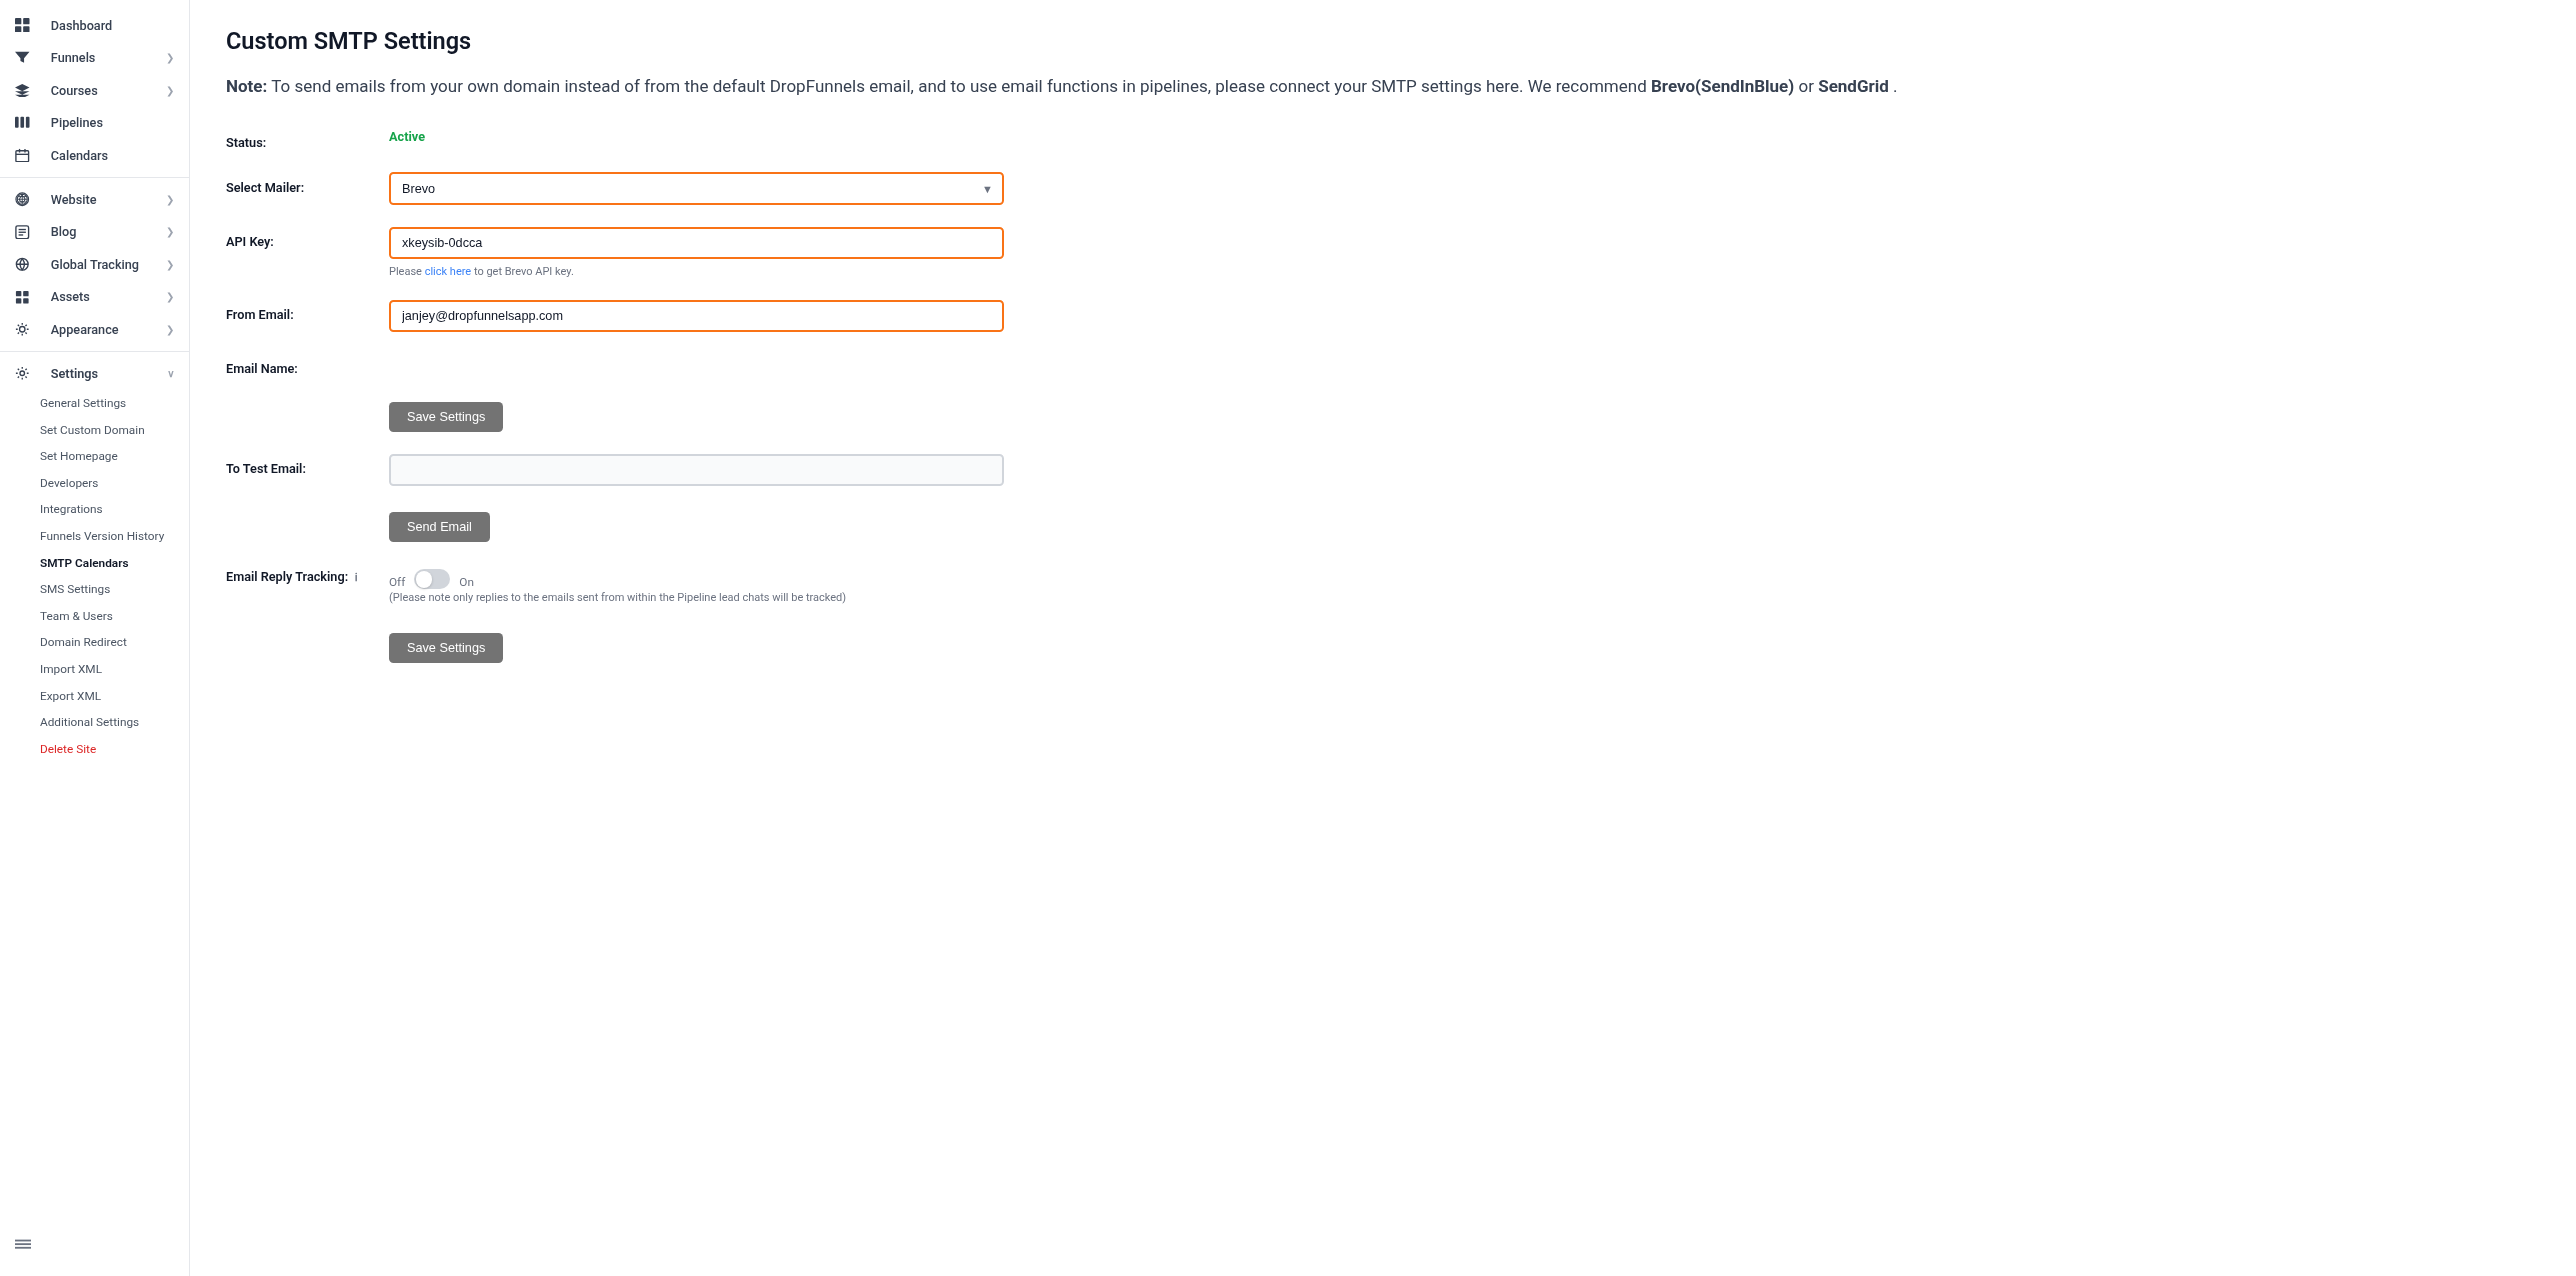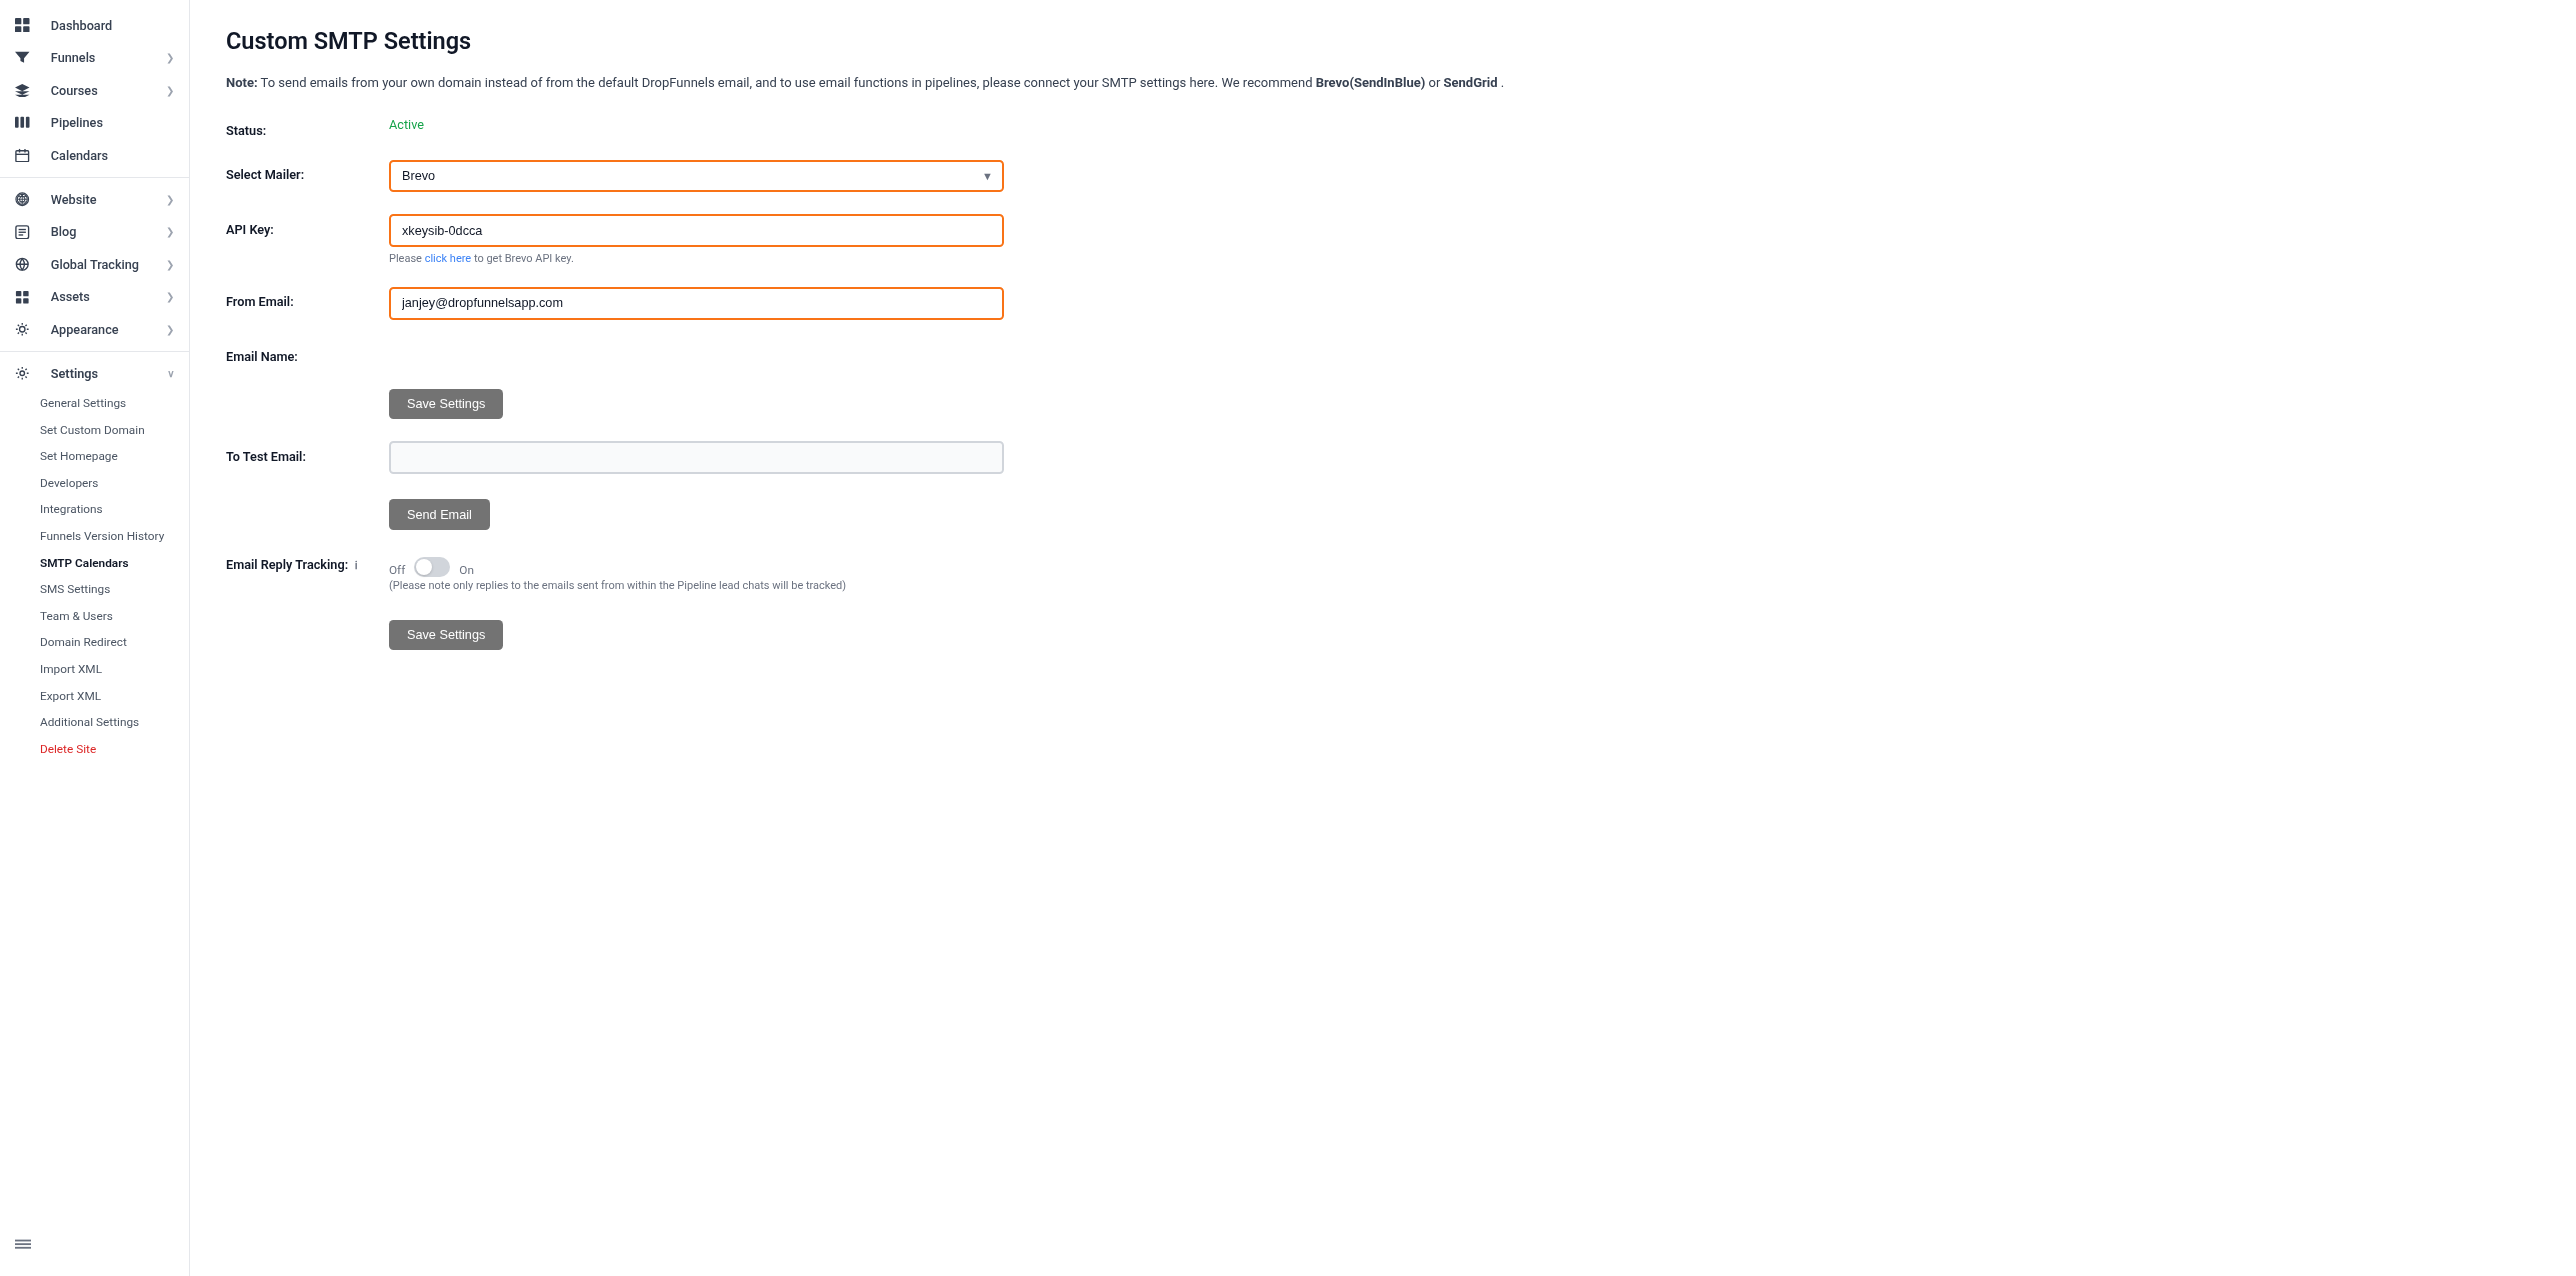--- a/index.html
+++ b/index.html
@@ -49,23 +49,23 @@
     }
 
     .page-title {
       font-size: 23.5px;
       font-weight: 600;
       color: #111827;
       margin-bottom: 18px;
     }
 
     .note-box {
-      font-size: 13px;
+      font-size: 17px;
       color: #374151;
-      margin-bottom: 22px;
+      margin-bottom: 28px;
       line-height: 1.6;
     }
     .note-box strong { font-weight: 700; }
 
     .form-row {
       display: flex;
       align-items: flex-start;
       margin-bottom: 22px;
       gap: 18px;
     }
@@ -74,21 +74,21 @@
       min-width: 145px;
       font-size: 12.7px;
       font-weight: 600;
       color: #111827;
       padding-top: 7.2px;
     }
     .form-field { flex: 1; max-width: 615px; }
 
     .status-active {
       font-size: 12.7px;
-      font-weight: 400;
+      font-weight: 700;
       color: #16a34a;
       padding-top: 7.2px;
     }
 
     select.mailer-select {
       width: 100%;
       padding: 7.2px 33px 7.2px 11px;
       border: 2.3px solid #f97316;
       border-radius: 4.5px;
       font-size: 12.7px;

